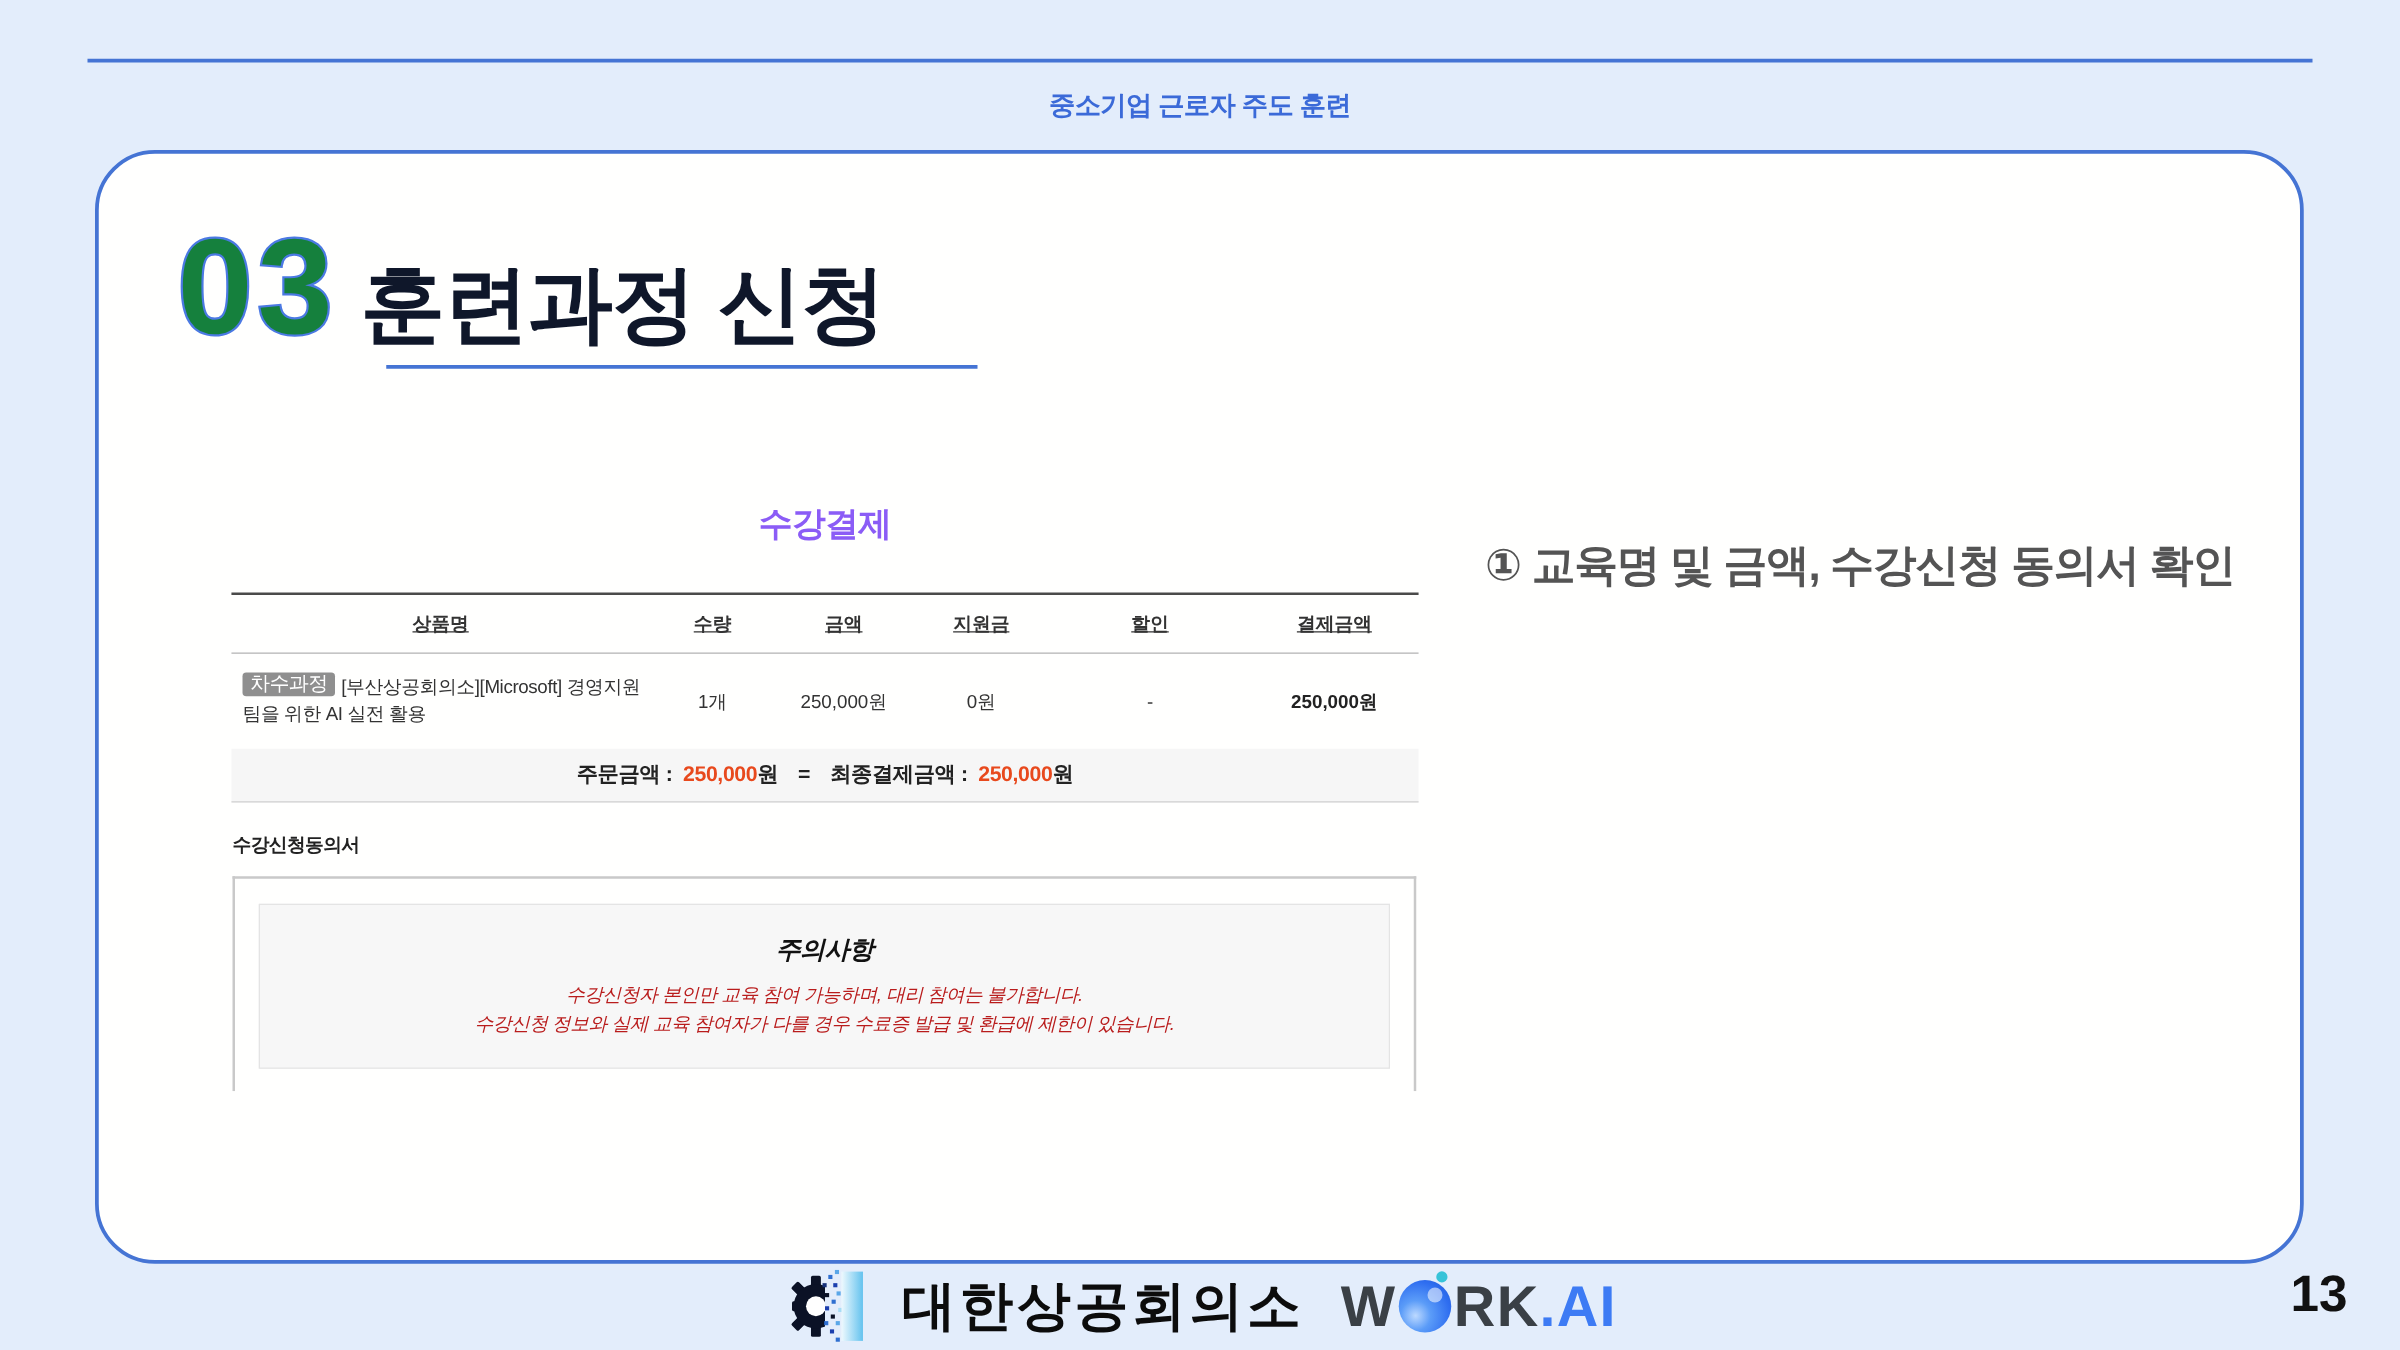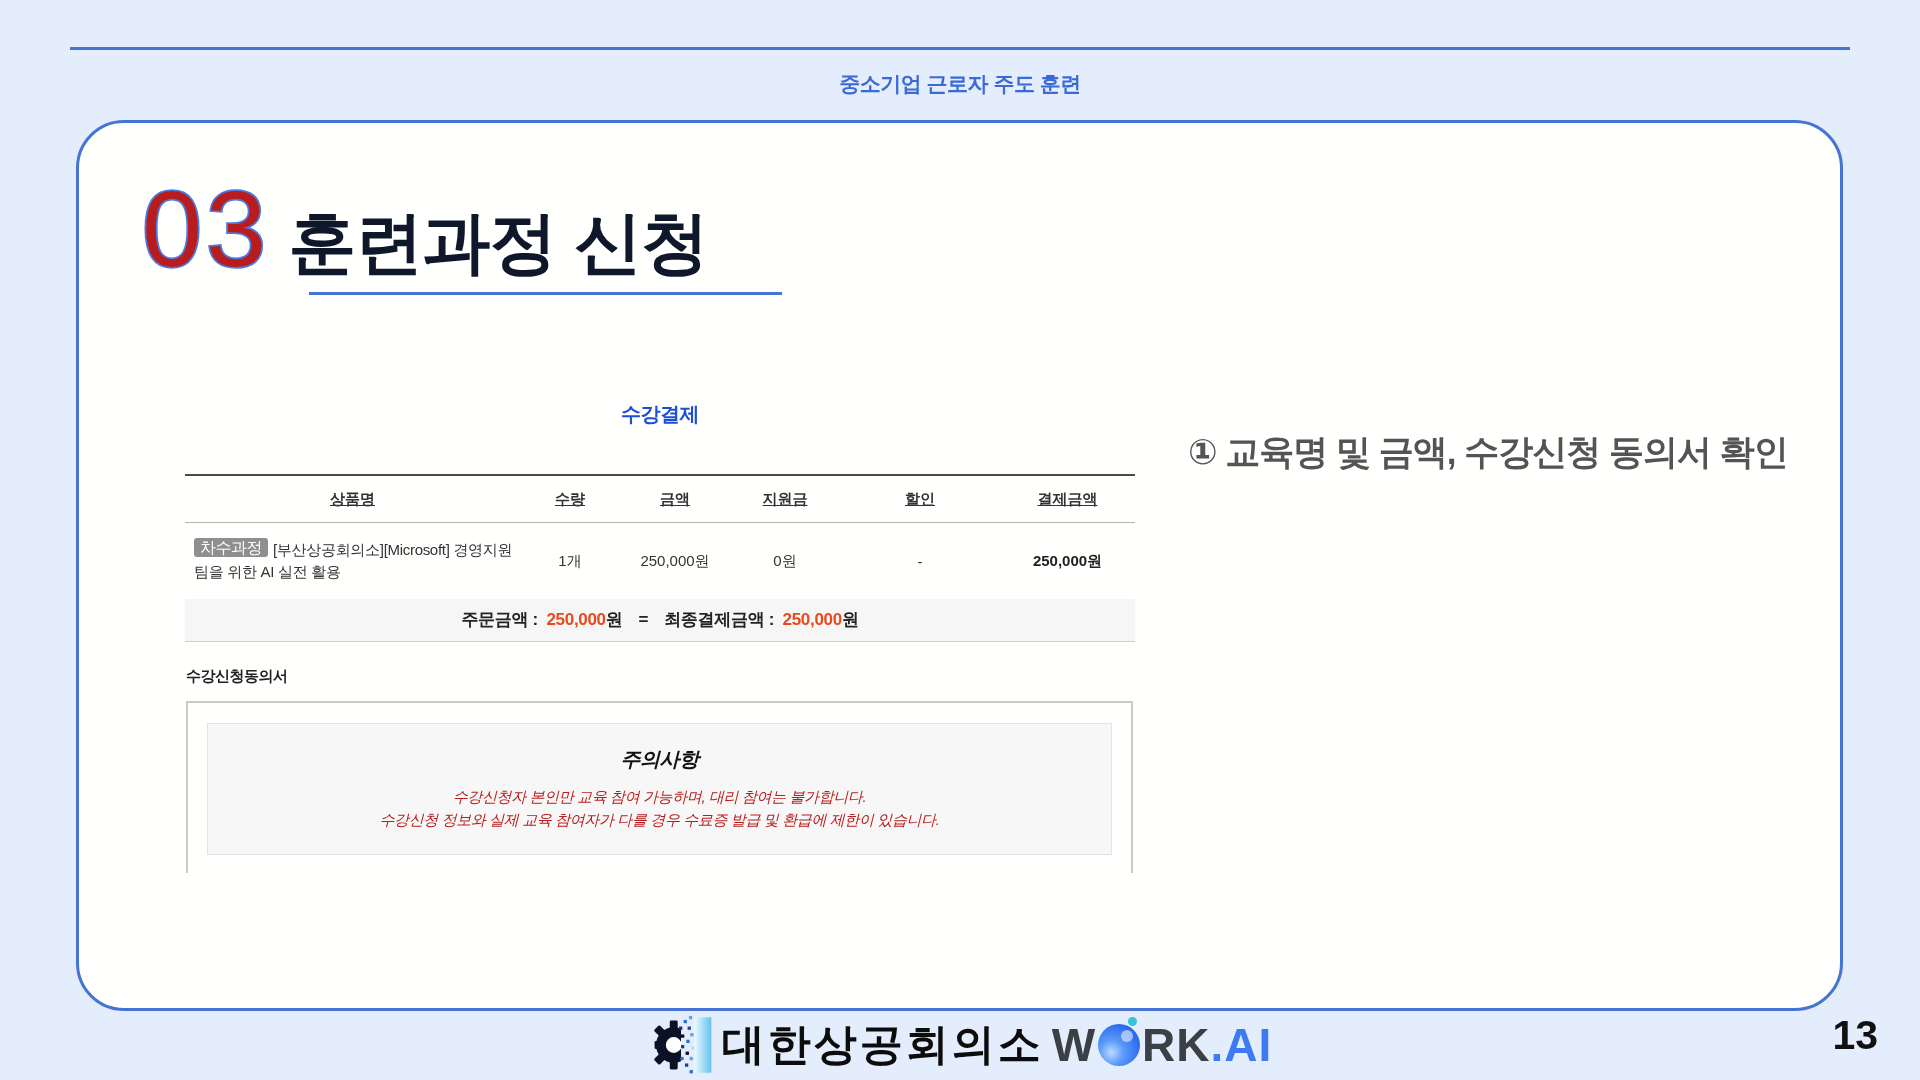--- a/index.html
+++ b/index.html
@@ -15,29 +15,29 @@
   .top-line{position:absolute;left:70px;top:47px;width:1780px;height:0;border-top:3px solid #4574d4;}
   .header-text{position:absolute;left:0;top:70px;width:1920px;text-align:center;
     font-size:21px;font-weight:700;color:#3b6ad8;letter-spacing:-0.5px;}
 
   
   .content-box{position:absolute;left:76px;top:120px;width:1767px;height:891px;
     background:#fffffe;border:3px solid #4574d4;border-radius:48px;box-sizing:border-box;}
 
   
   .title-row{position:absolute;left:142px;top:166px;height:120px;white-space:nowrap;}
-  .sec-num{font-size:108px;font-weight:400;letter-spacing:4px;
-    color:#b91c1c;-webkit-text-stroke:3.5px #4b79e3;paint-order:stroke fill;}
+  .sec-num{font-size:108px;font-weight:700;letter-spacing:4px;
+    color:#15803d;-webkit-text-stroke:3.5px #4b79e3;paint-order:stroke fill;}
   .ttl{font-size:68px;font-weight:800;color:#0f172a;margin-left:18px;letter-spacing:-1px;}
   .title-underline{position:absolute;left:309px;top:292px;width:473px;height:0;border-top:3px solid #4574d4;}
 
   
   .shot{position:absolute;left:185px;top:395px;width:950px;height:478px;overflow:hidden;background:#fffffe;}
   .shot-title{position:absolute;top:6px;left:0;width:100%;text-align:center;
-    font-size:20px;font-weight:700;color:#1d4ed8;letter-spacing:-0.5px;}
+    font-size:27px;font-weight:700;color:#8b5cf6;letter-spacing:-0.5px;}
   .tbl{position:absolute;top:79px;left:0;width:950px;}
   .thead{display:flex;height:46px;border-top:2px solid #4a4a4a;border-bottom:1px solid #b3b3b3;
     align-items:center;font-size:15px;font-weight:700;color:#333;text-decoration:underline;}
   .trow{display:flex;min-height:76px;font-size:15px;color:#333;}
   .hc{text-align:center;}
   .w-name{width:335px;}.w-qty{width:100px;}.w-price{width:110px;}
   .w-sup{width:110px;}.w-disc{width:160px;}.w-total{width:135px;}
   .c-name{width:335px;box-sizing:border-box;padding:15px 6px 0 9px;line-height:22px;letter-spacing:-0.3px;}
   .c-mid{display:flex;align-items:center;justify-content:center;}
   .c-bold{font-weight:700;color:#222;}
@@ -57,21 +57,21 @@
   .notice-title{padding-top:22px;font-size:20px;font-weight:700;color:#111;letter-spacing:-0.5px;}
   .notice-line{font-size:15px;color:#b91c1c;line-height:23px;letter-spacing:-0.4px;}
   .notice-line.first{margin-top:12px;}
 
   
   .annotation{position:absolute;left:1188px;top:429px;width:640px;
     font-size:35px;font-weight:700;color:#545454;letter-spacing:-1px;}
 
   
   .footer{position:absolute;left:0;top:1010px;width:1920px;height:70px;
-    display:flex;align-items:center;justify-content:center;gap:8px;}
+    display:flex;align-items:center;justify-content:center;gap:29px;}
   .org-name{font-size:43px;font-weight:800;color:#0c0c0c;letter-spacing:3px;}
   .brand{font-size:46px;font-weight:800;color:#3a4046;letter-spacing:1px;display:flex;align-items:center;}
   .brand .blue{color:#3d7bf4;}
   .o-globe{display:inline-block;width:42px;height:42px;border-radius:50%;position:relative;margin:0 2px;
     background:radial-gradient(circle at 32% 68%, #bcd9ff 0%, #5b9cf8 30%, #2f6ef0 68%, #1e56d6 100%);}
   .o-globe::before{content:"";position:absolute;top:6px;right:7px;width:12px;height:12px;border-radius:50%;
     background:rgba(255,255,255,0.55);}
   .o-globe::after{content:"";position:absolute;top:-7px;right:3px;width:9px;height:9px;border-radius:50%;
     background:#37c3d8;}
 

